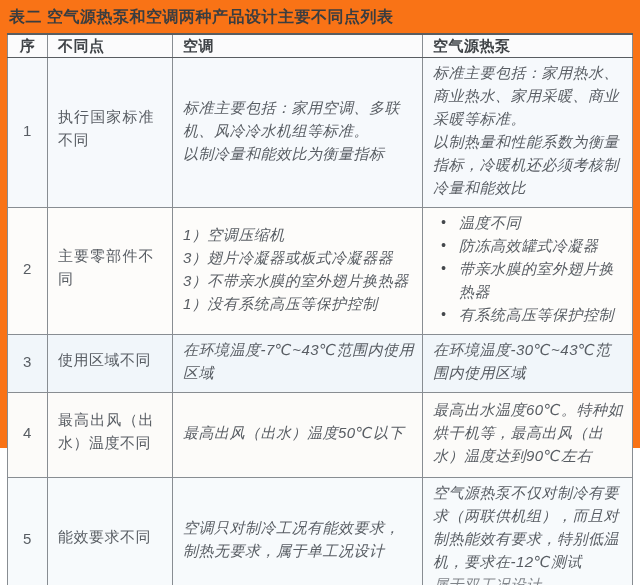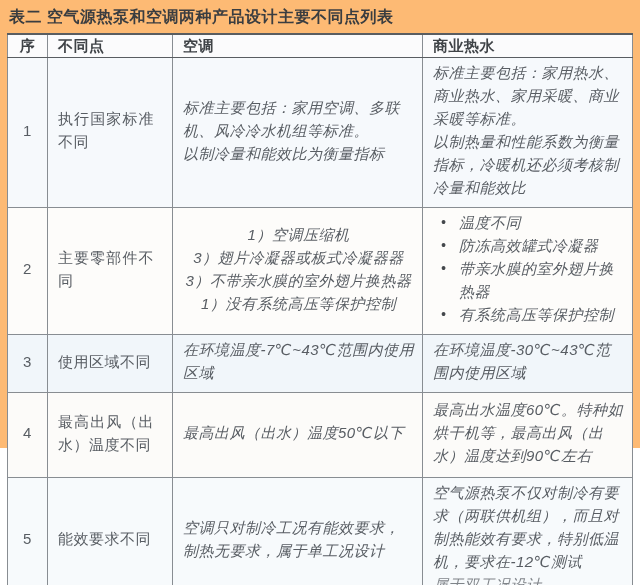--- a/index.html
+++ b/index.html
@@ -2,21 +2,21 @@
 <html><head>
 <meta charset="utf-8">
 <style>
   * { margin: 0; padding: 0; box-sizing: border-box; }
   html, body {
     width: 640px; height: 585px;
     background: #ffffff;
     font-family: "Liberation Sans", "DejaVu Sans", sans-serif;
     overflow: hidden;
   }
-  .page { position: relative; width: 640px; height: 448px; background: #fdba74; }
+  .page { position: relative; width: 640px; height: 448px; background: #f97316; }
   .doc-title {
     position: absolute; left: 9px; top: 7px;
     font-size: 16px; font-weight: bold; color: #3a3d40;
     letter-spacing: 0.5px; white-space: nowrap;
   }
   table.diff-table {
     position: absolute; left: 7px; top: 33px;
     width: 625px;
     border-collapse: collapse;
     table-layout: fixed;
@@ -43,30 +43,31 @@
     text-align: left;
     background: #fbfbfc;
     border-bottom: 1px solid #595d61;
     padding-top: 1px; padding-bottom: 1px;
     line-height: 20px;
   }
   th.no-col, td.no-col { text-align: center; padding-left: 2px; padding-right: 2px; }
   td.diff-col {
     text-align: justify;
     padding-right: 18px;
+    font-family: Liberation Mono, monospace;
   }
   td.ac-col, td.hp-col { text-align: left; font-style: italic; }
   tr.row-1 { height: 141px; background: #f6f9fc; }
   tr.row-2 { height: 125px; background: #fdfcfa; }
   tr.row-3 { height: 50px;  background: #f1f6fa; }
   tr.row-4 { height: 85px;  background: #fcfbf9; }
   tr.row-5 { height: 118px; background: #f7fafc; }
   tr.row-3 td, tr.row-4 td { vertical-align: middle; }
   .para + .para { margin-top: 0px; }
-  .num-item { text-align: center; }
+  .num-item { text-align: left; }
   .bullet-item {
     position: relative;
     padding-left: 26px;
     text-align: left;
   }
   .bullet-item .dot {
     position: absolute; left: 8px; top: 0;
     color: #44484c; font-size: 14px;
   }
   .faded { opacity: 0.75; }
@@ -83,21 +84,21 @@
       <col class="c-no">
         <col class="c-diff">
         <col class="c-ac">
         <col class="c-hp">
     </colgroup>
     <thead>
       <tr>
         <th class="no-col">序</th>
         <th>不同点</th>
         <th>空调</th>
-        <th>商业热水</th>
+        <th>空气源热泵</th>
       </tr>
     </thead>
     <tbody>
 
       <tr class="row-1">
         <td class="no-col">1</td>
         <td class="diff-col">执行国家标准不同</td>
         <td class="ac-col">
           <div class="para">标准主要包括：家用空调、多联机、风冷冷水机组等标准。</div>
           <div class="para">以制冷量和能效比为衡量指标</div>

